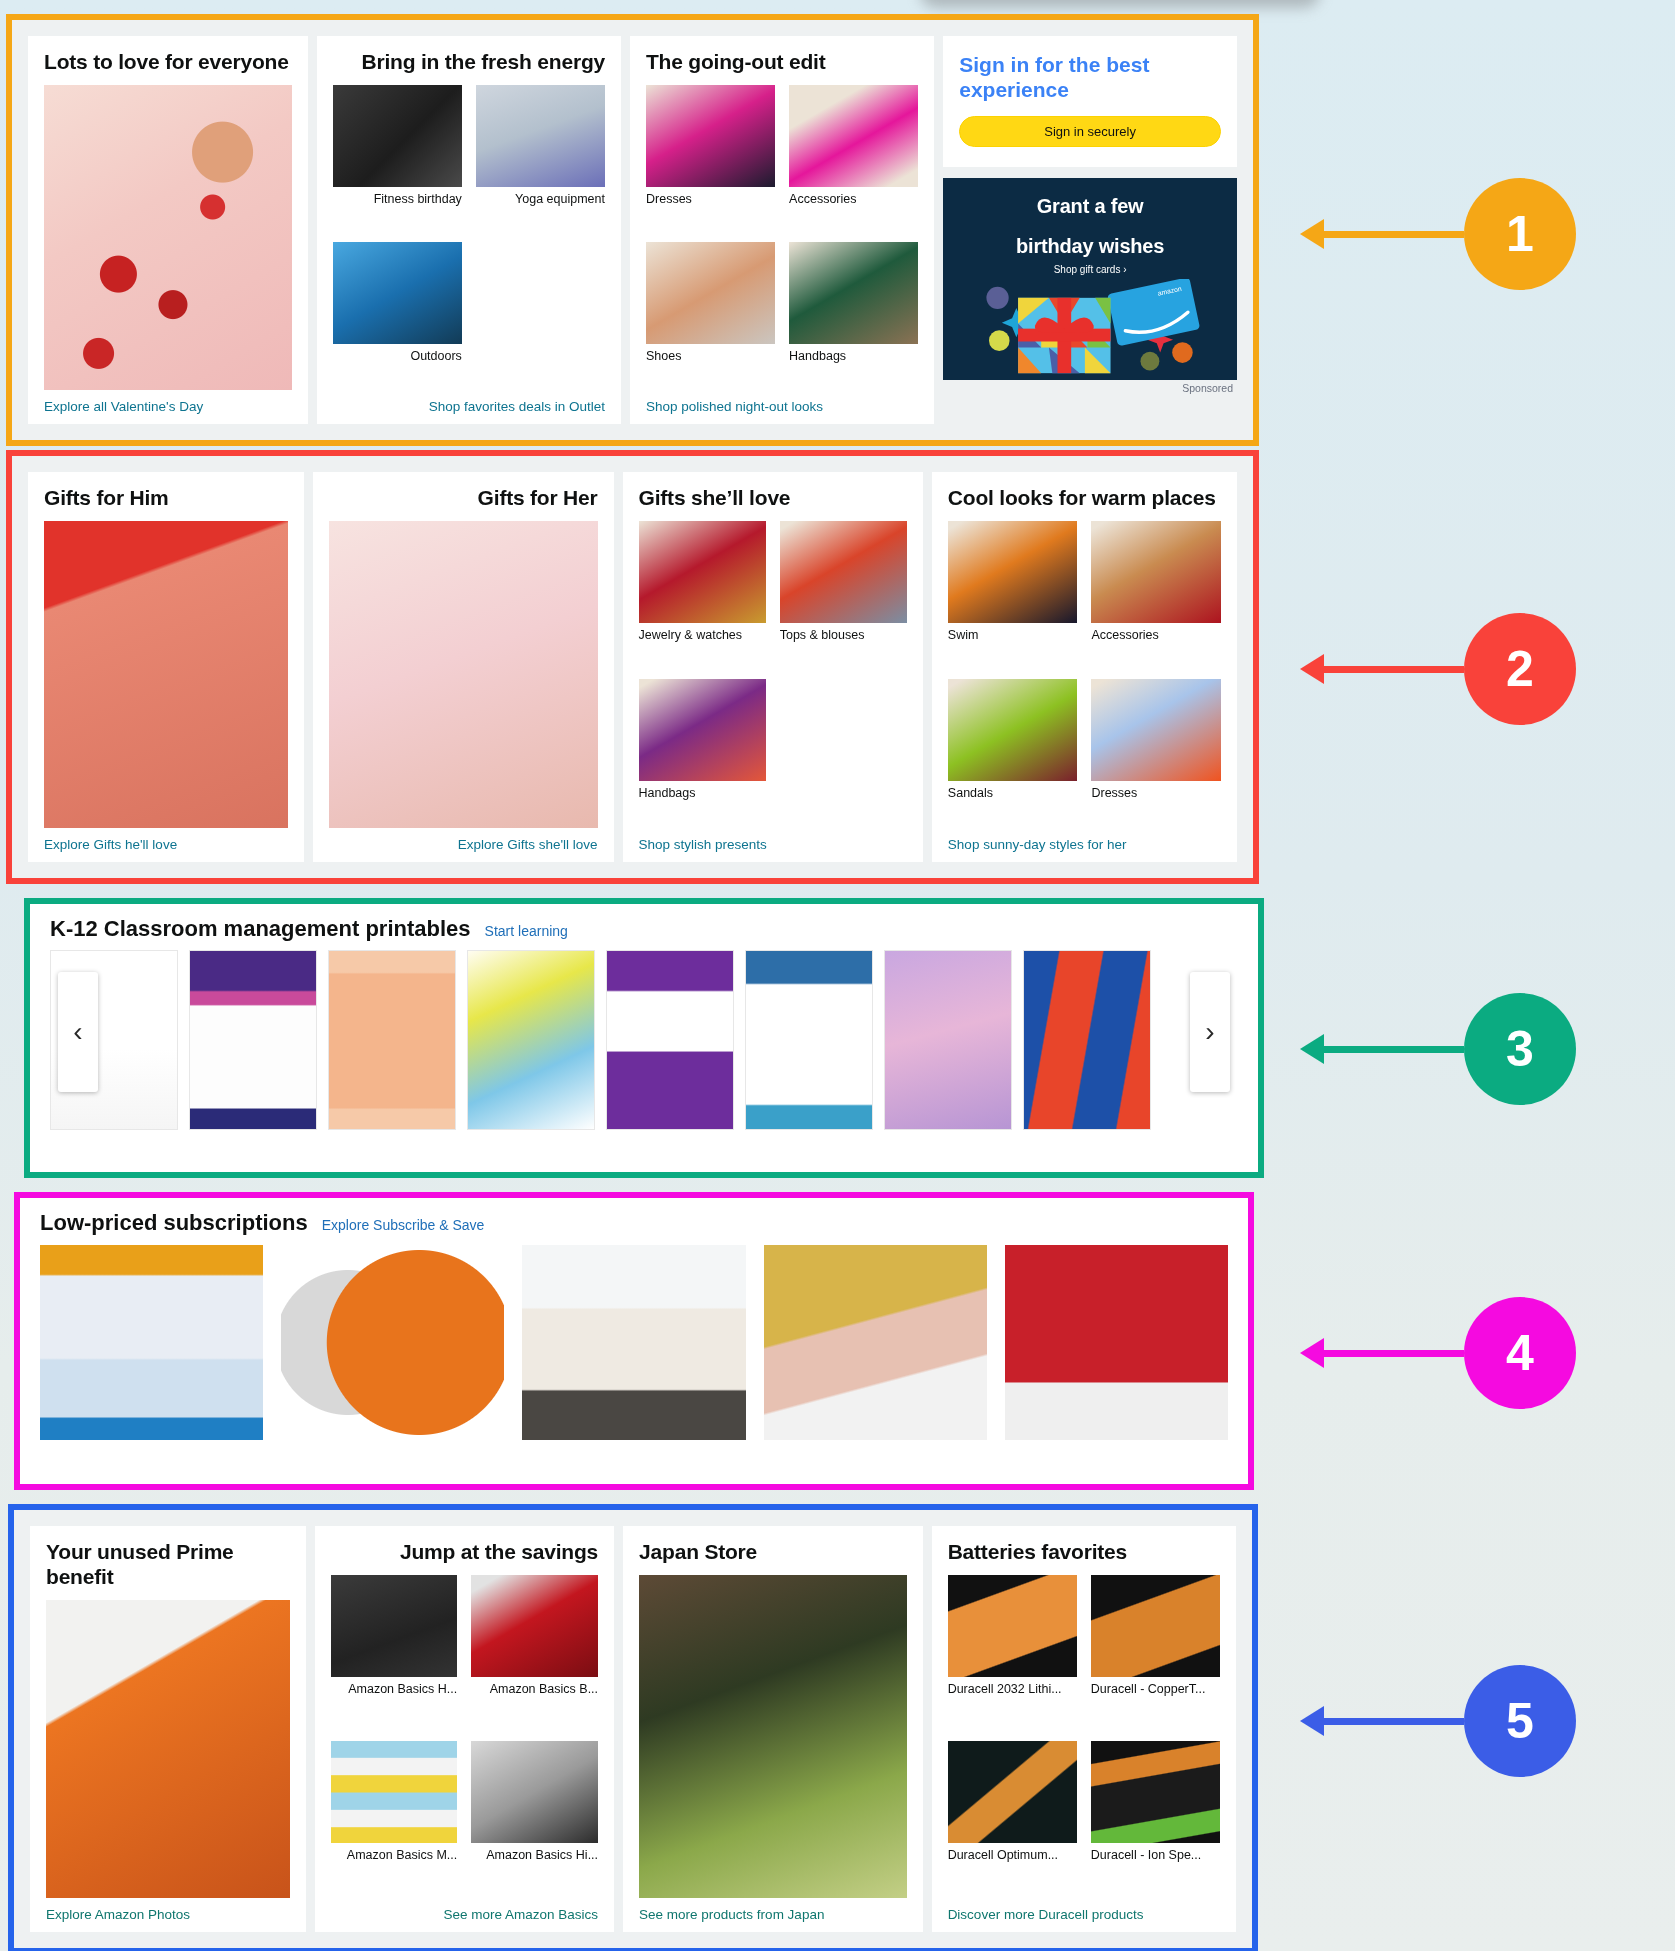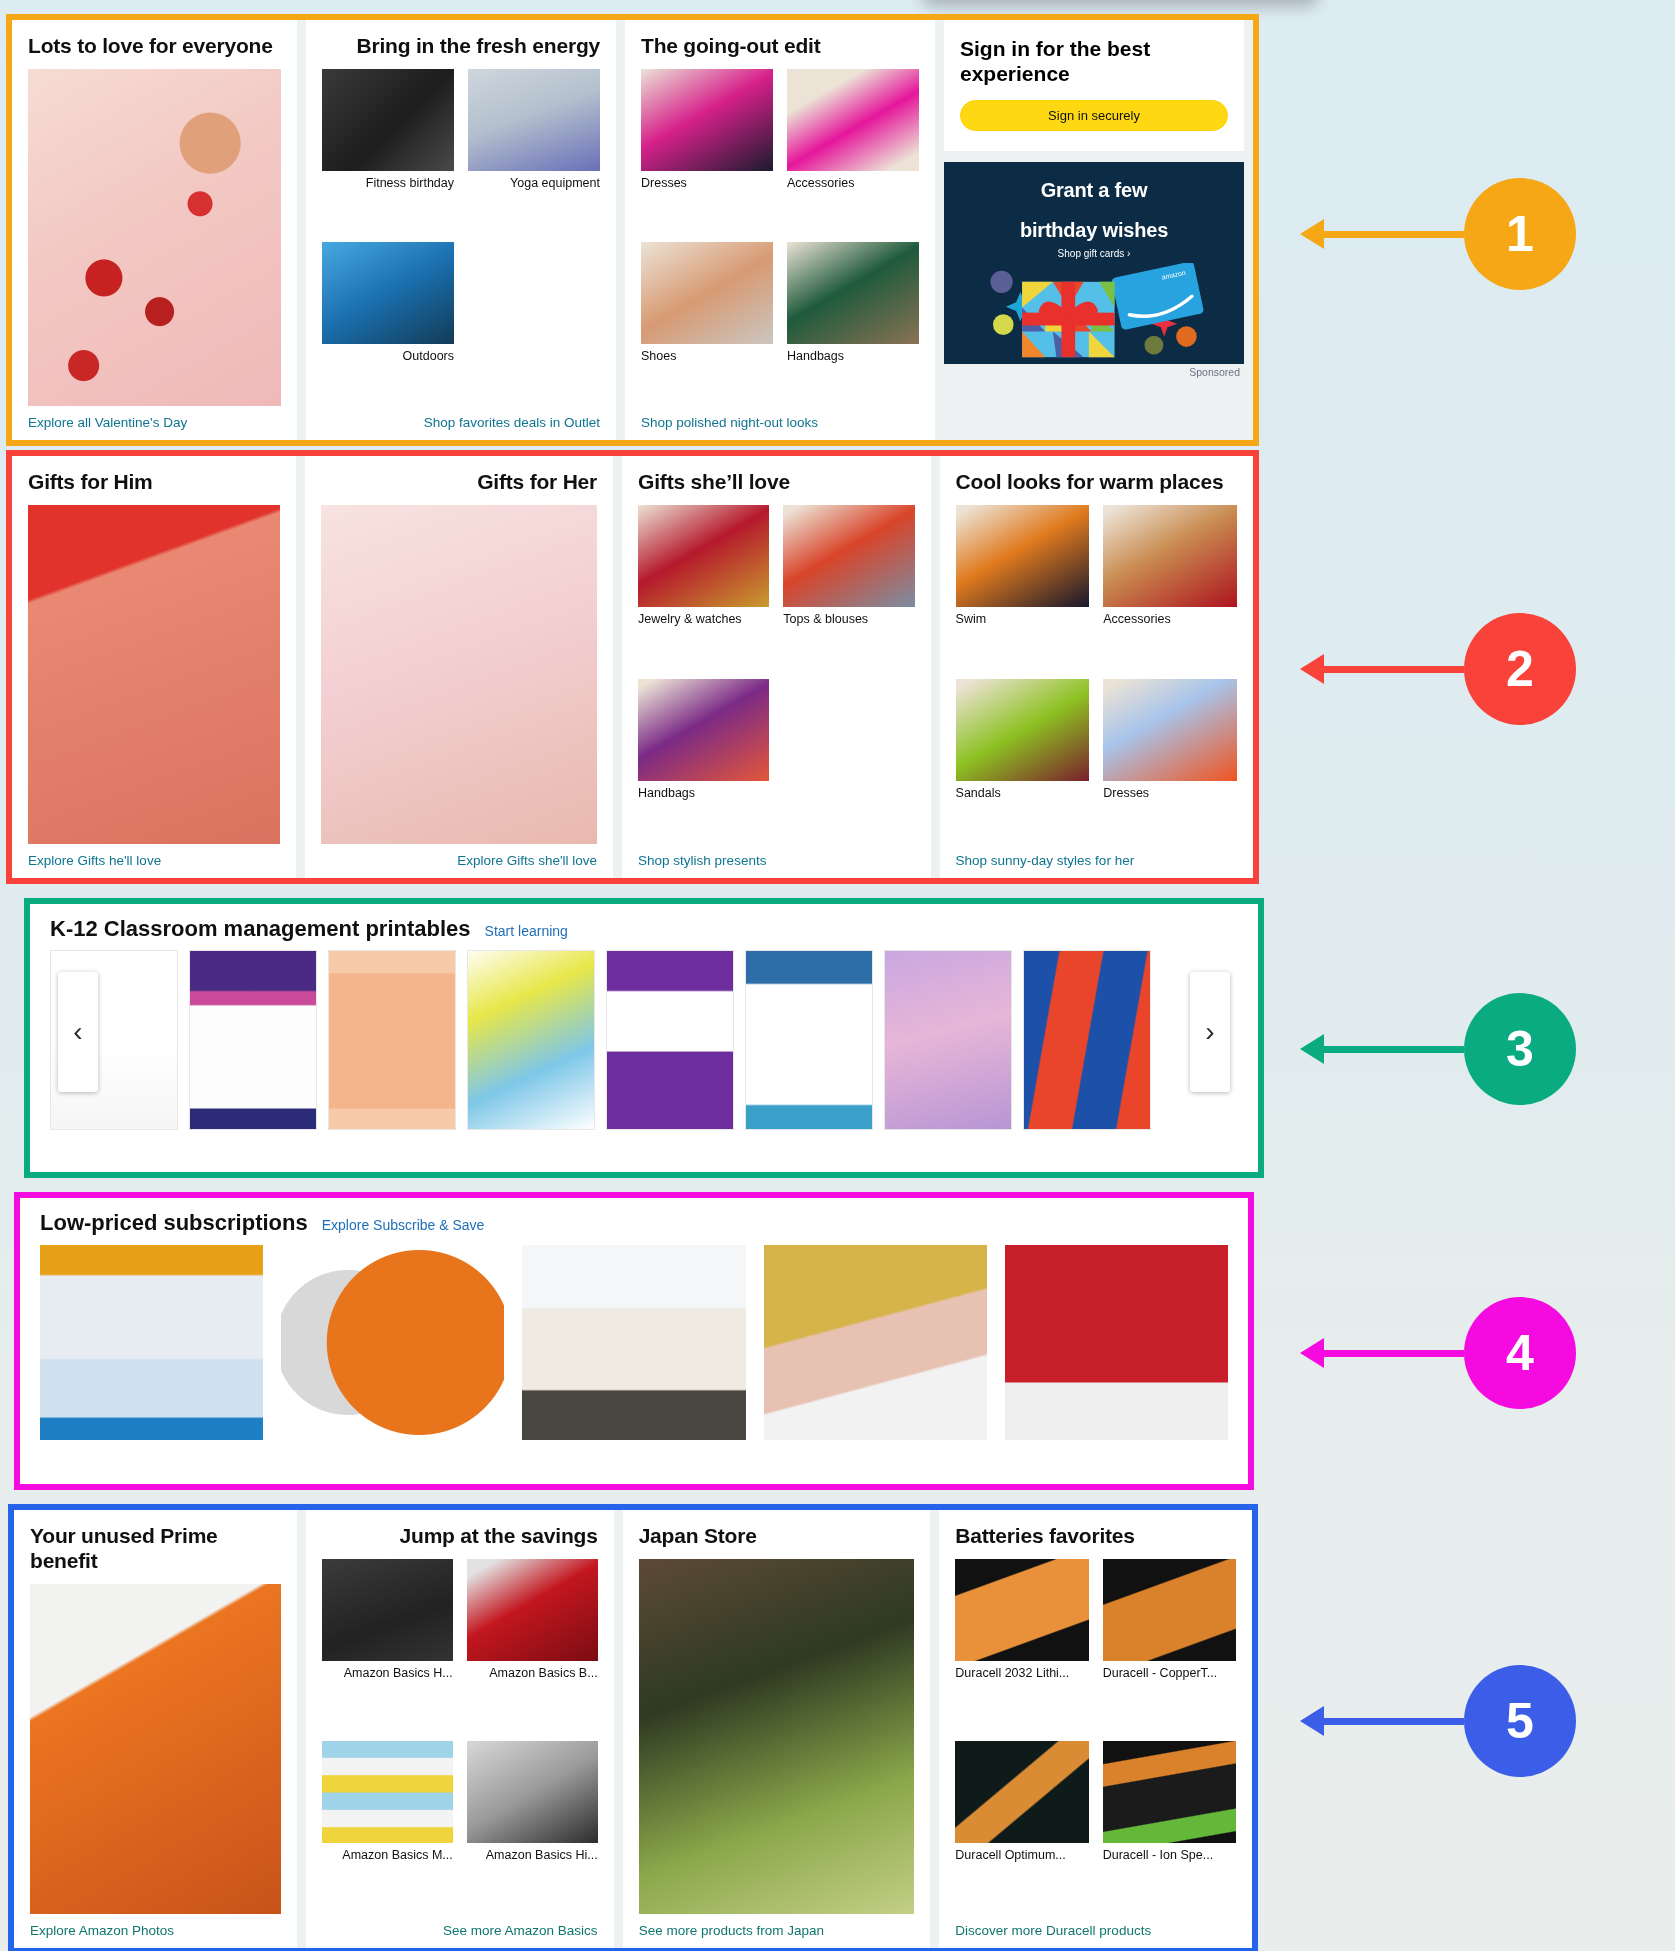--- a/index.html
+++ b/index.html
@@ -26,21 +26,21 @@
     border-style: solid;
     background: #eceff0;
   }
   .frame.f1 { left:6px;  top:14px;   width:1253px; height:432px; border-width:6px; border-color:#f5a716; background:#eef1f2; }
   .frame.f2 { left:6px;  top:450px;  width:1253px; height:434px; border-width:6px; border-color:#f9423a; background:#eef1f2; }
   .frame.f3 { left:24px; top:898px;  width:1240px; height:280px; border-width:6px; border-color:#0bab81; background:#ffffff; }
   .frame.f4 { left:14px; top:1192px; width:1240px; height:298px; border-width:6px; border-color:#f50ae0; background:#ffffff; }
   .frame.f5 { left:8px;  top:1504px; width:1250px; height:450px; border-width:6px; border-color:#2563eb; background:#eef1f2; }
 
   
-  .cardrow { display:flex; height:100%; gap:9px; padding:0; }
+  .cardrow { display:flex; height:100%; gap:9px; padding:16px; }
   .card { background:#fff; padding:14px 16px 10px 16px; display:flex; flex-direction:column; }
   .card.w1 { width:285px; }
   .card.w2 { width:310px;text-align:right; }
   .card.w3 { width:310px; }
   .card.w4 { width:315px; }
 
   .card h3 {
     font-size:21px; line-height:1.18; color:#0f1111; font-weight:bold;
     margin-bottom:10px; letter-spacing:-0.2px;
   }
@@ -48,21 +48,21 @@
   .cardlink { font-size:13.5px; color:#0e7490; margin-top:9px; }
   .cardlink.blue { color:#0f766e; }
 
   .quad { display:grid; grid-template-columns:1fr 1fr; gap:10px 14px; flex:1 1 auto; min-height:0; }
   .qcell { display:flex; flex-direction:column; min-height:0; }
   .qimg { width:100%; height:102px; background-size:cover; background-position:center; }
   .qlabel { font-size:12.5px; color:#0f1111; margin-top:5px; line-height:1.22; }
 
   
   .signin-card { background:#fff; padding:16px 16px 20px 16px; }
-  .signin-card h3 { font-size:21px; line-height:1.2; color:#000000; font-weight:bold; margin-bottom:14px; }
+  .signin-card h3 { font-size:21px; line-height:1.2; color:#3b82f6; font-weight:bold; margin-bottom:14px; }
   .signin-btn {
     display:block; width:100%; height:31px; background:#ffd814; border:1px solid #fcd200;
     border-radius:16px; font-size:13px; color:#0f1111; cursor:pointer;
     font-family:"Liberation Sans", sans-serif;
   }
   .adbox {
     margin-top:11px; background:#0c2b44; height:202px; position:relative; overflow:hidden;
     display:flex; flex-direction:column; align-items:center;
   }
   .ad-h { color:#fff; font-size:20px; font-weight:bold; text-align:center; margin-top:16px; line-height:1.2; letter-spacing:-.2px;}

